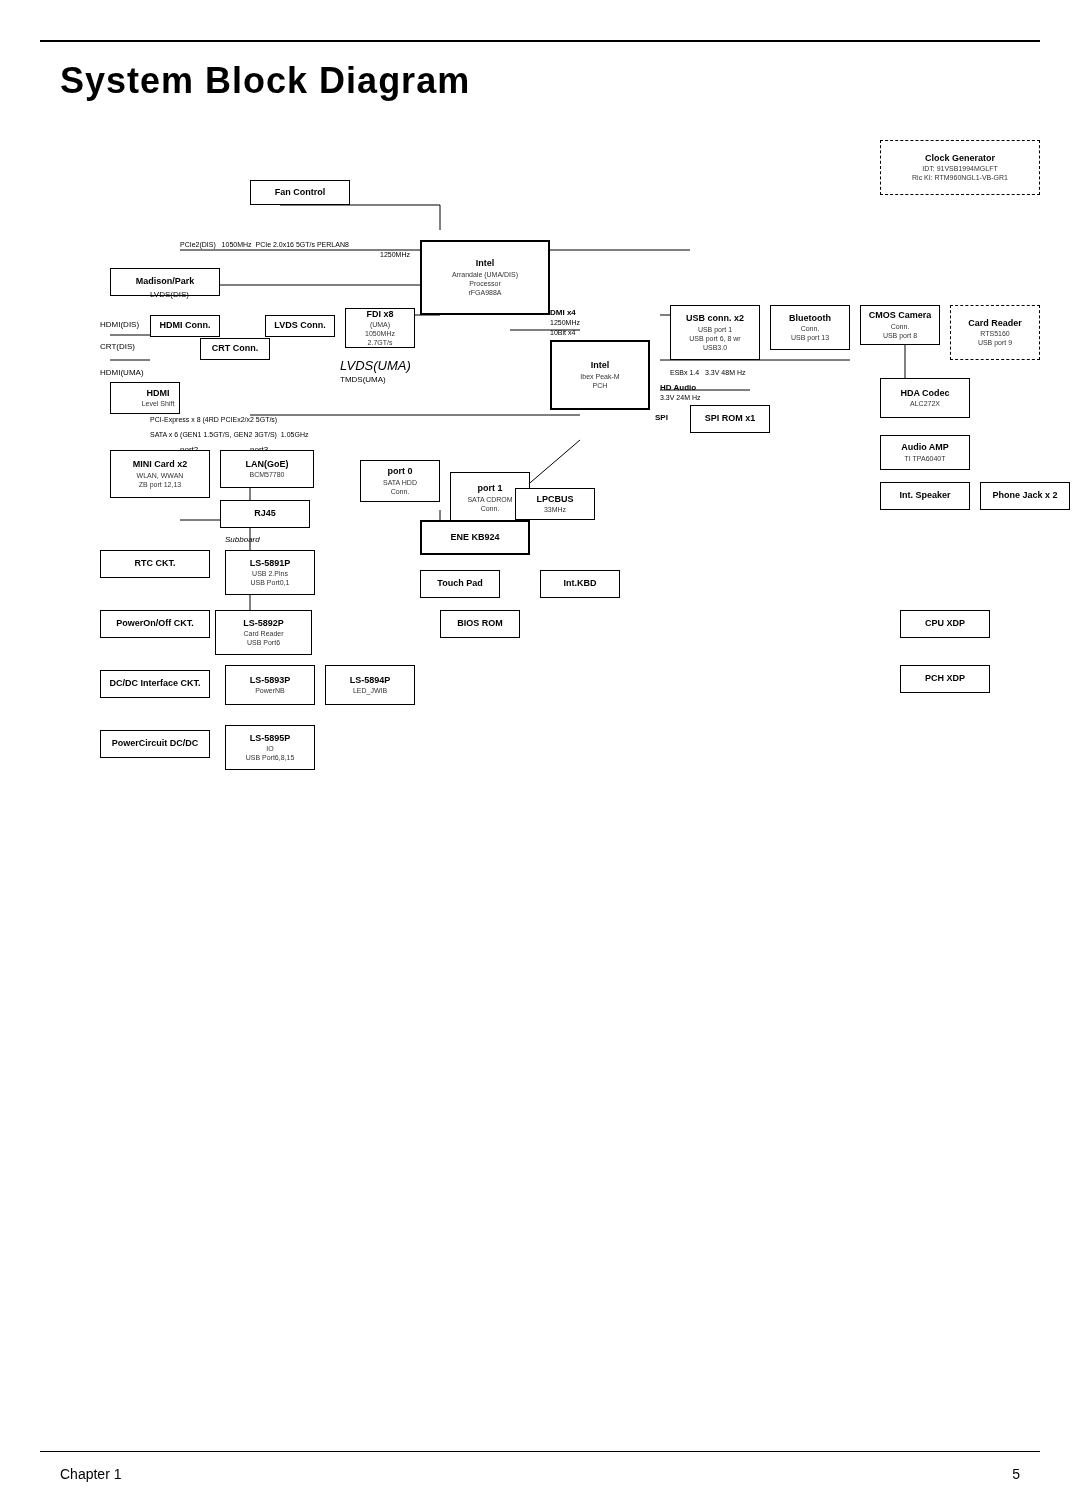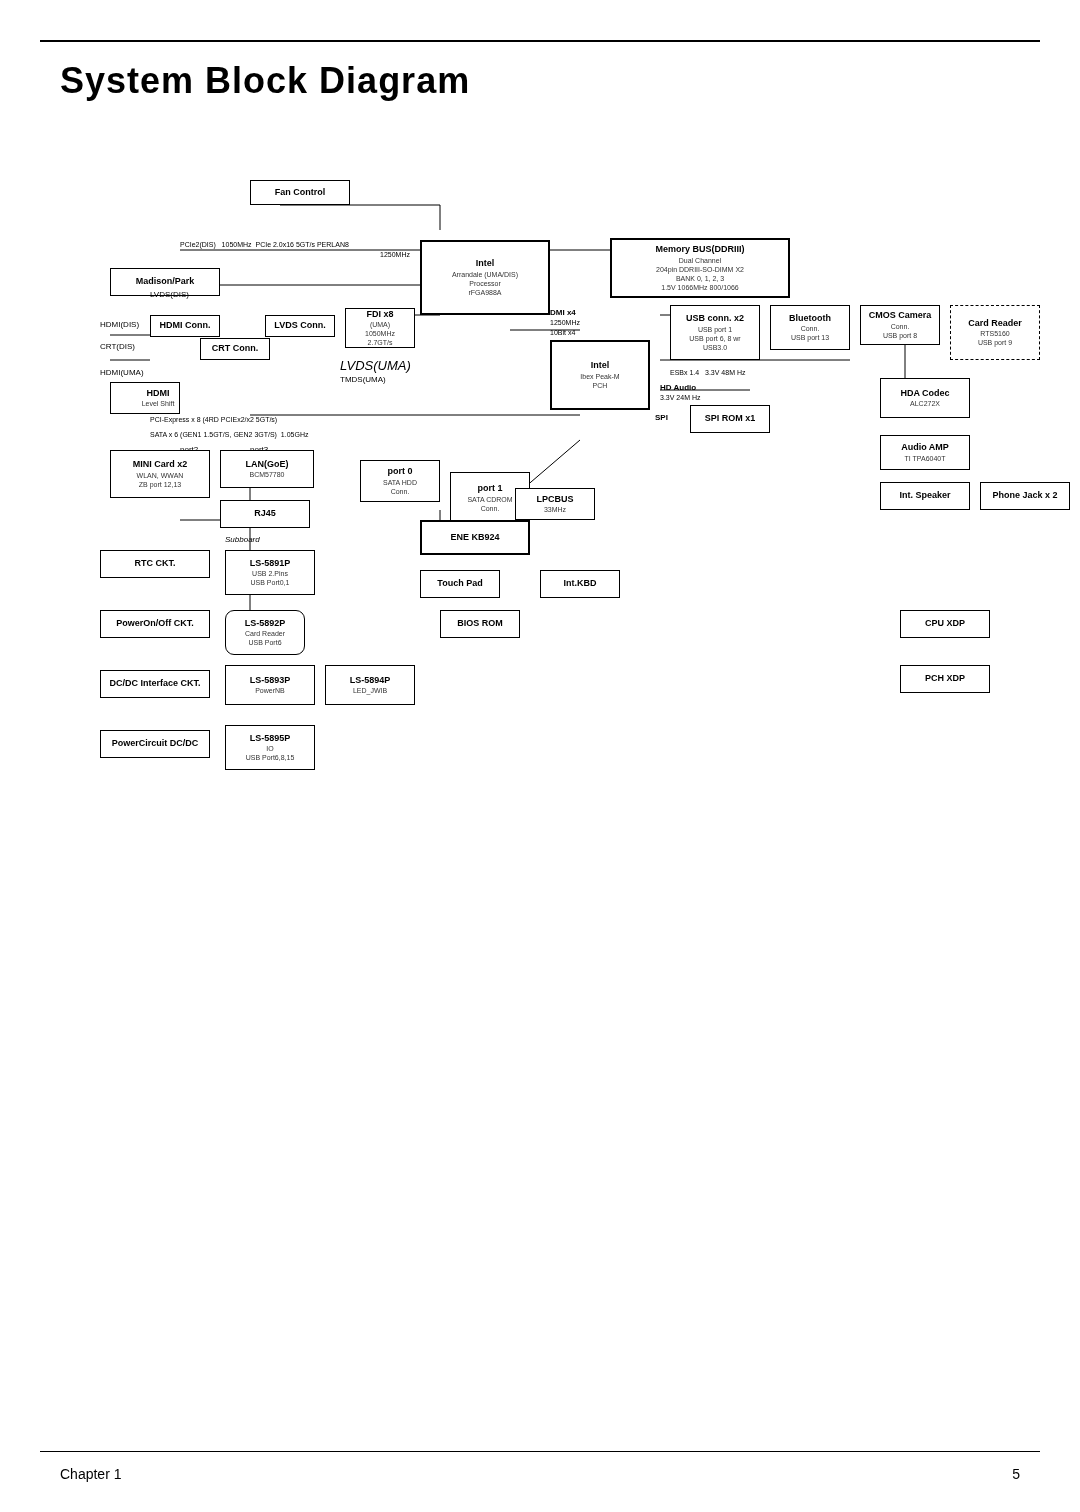--- a/index.html
+++ b/index.html
@@ -142,20 +142,25 @@
 
     <line x1="855" y1="215" x2="855" y2="285"></line>
 
     <line x1="855" y1="320" x2="900" y2="345"></line>
 
     <line x1="60" y1="215" x2="100" y2="215"></line>
 
     <line x1="60" y1="240" x2="100" y2="240"></line>
   </svg>
 
+  <div class="box dashed" style="right: 10px; top: 20px; width: 160px; height: 55px;">
+    <div class="title">Clock Generator</div>
+    <div class="subtitle">IDT: 91VSB1994MGLFT</div>
+    <div class="subtitle">Ric KI: RTM960NGL1-VB-GR1</div>
+  </div>
 
   <div class="box" style="left: 200px; top: 60px; width: 100px; height: 25px;">
     <div class="title">Fan Control</div>
   </div>
 
   <div class="label" style="left: 130px; top: 120px; font-size: 7px;">
     PCIe2(DIS)&nbsp;&nbsp;&nbsp;1050MHz&nbsp;&nbsp;PCIe 2.0x16 5GT/s PERLAN8
   </div>
   <div class="label" style="left: 330px; top: 130px; font-size: 7px;">1250MHz</div>
 
@@ -163,27 +168,20 @@
     <div class="title">Madison/Park</div>
   </div>
 
   <div class="box bold-border" style="left: 370px; top: 120px; width: 130px; height: 75px;">
     <div class="title">Intel</div>
     <div class="subtitle">Arrandale (UMA/DIS)</div>
     <div class="subtitle">Processor</div>
     <div class="subtitle">rFGA988A</div>
   </div>
 
-  <div class="box bold-border" style="left: 560px; top: 118px; width: 180px; height: 60px;">
-    <div class="title">Memory BUS(DDRIII)</div>
-    <div class="subtitle">Dual Channel</div>
-    <div class="subtitle">204pin DDRIII-SO-DIMM X2</div>
-    <div class="subtitle">BANK 0, 1, 2, 3</div>
-    <div class="subtitle">1.5V 1066MHz 800/1066</div>
-  </div>
 
   <div class="label" style="left: 50px; top: 200px; font-size: 8px;">HDMI(DIS)</div>
 
   <div class="label" style="left: 50px; top: 222px; font-size: 8px;">CRT(DIS)</div>
 
   <div class="label" style="left: 100px; top: 170px; font-size: 8px;">LVDS(DIS)</div>
 
   <div class="box" style="left: 100px; top: 195px; width: 70px; height: 22px;">
     <div class="title">HDMI Conn.</div>
   </div>
@@ -339,21 +337,21 @@
   </div>
 
   <div class="box" style="left: 490px; top: 450px; width: 80px; height: 28px;">
     <div class="title">Int.KBD</div>
   </div>
 
   <div class="box" style="left: 50px; top: 490px; width: 110px; height: 28px;">
     <div class="title">PowerOn/Off CKT.</div>
   </div>
 
-  <div class="box" style="left: 175px; top: 490px; width: 80px; height: 45px; border-radius: 9px;">
+  <div class="box" style="left: 165px; top: 490px; width: 97px; height: 45px;">
     <div class="title">LS-5892P</div>
     <div class="subtitle">Card Reader</div>
     <div class="subtitle">USB Port6</div>
   </div>
 
   <div class="box" style="left: 850px; top: 490px; width: 90px; height: 28px;">
     <div class="title">CPU XDP</div>
   </div>
 
   <div class="box" style="left: 390px; top: 490px; width: 80px; height: 28px;">

